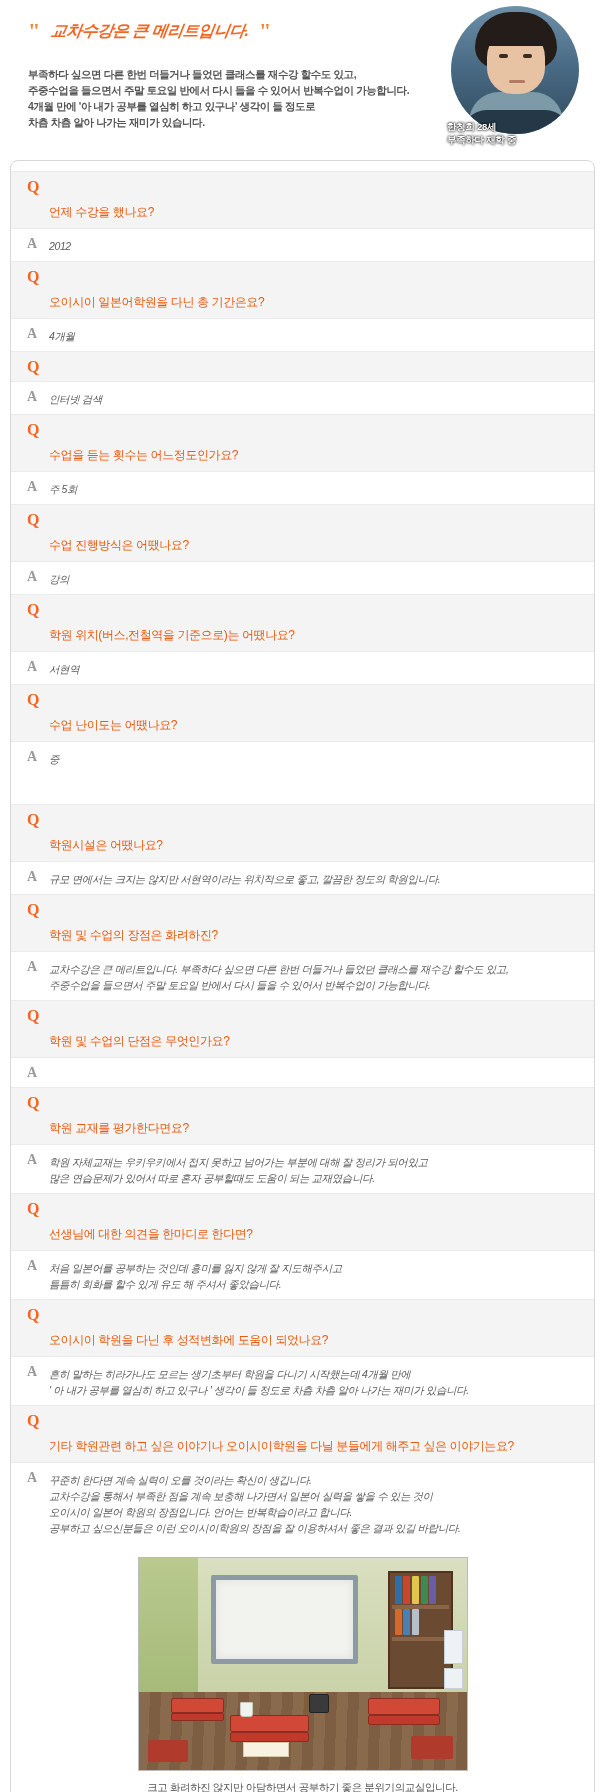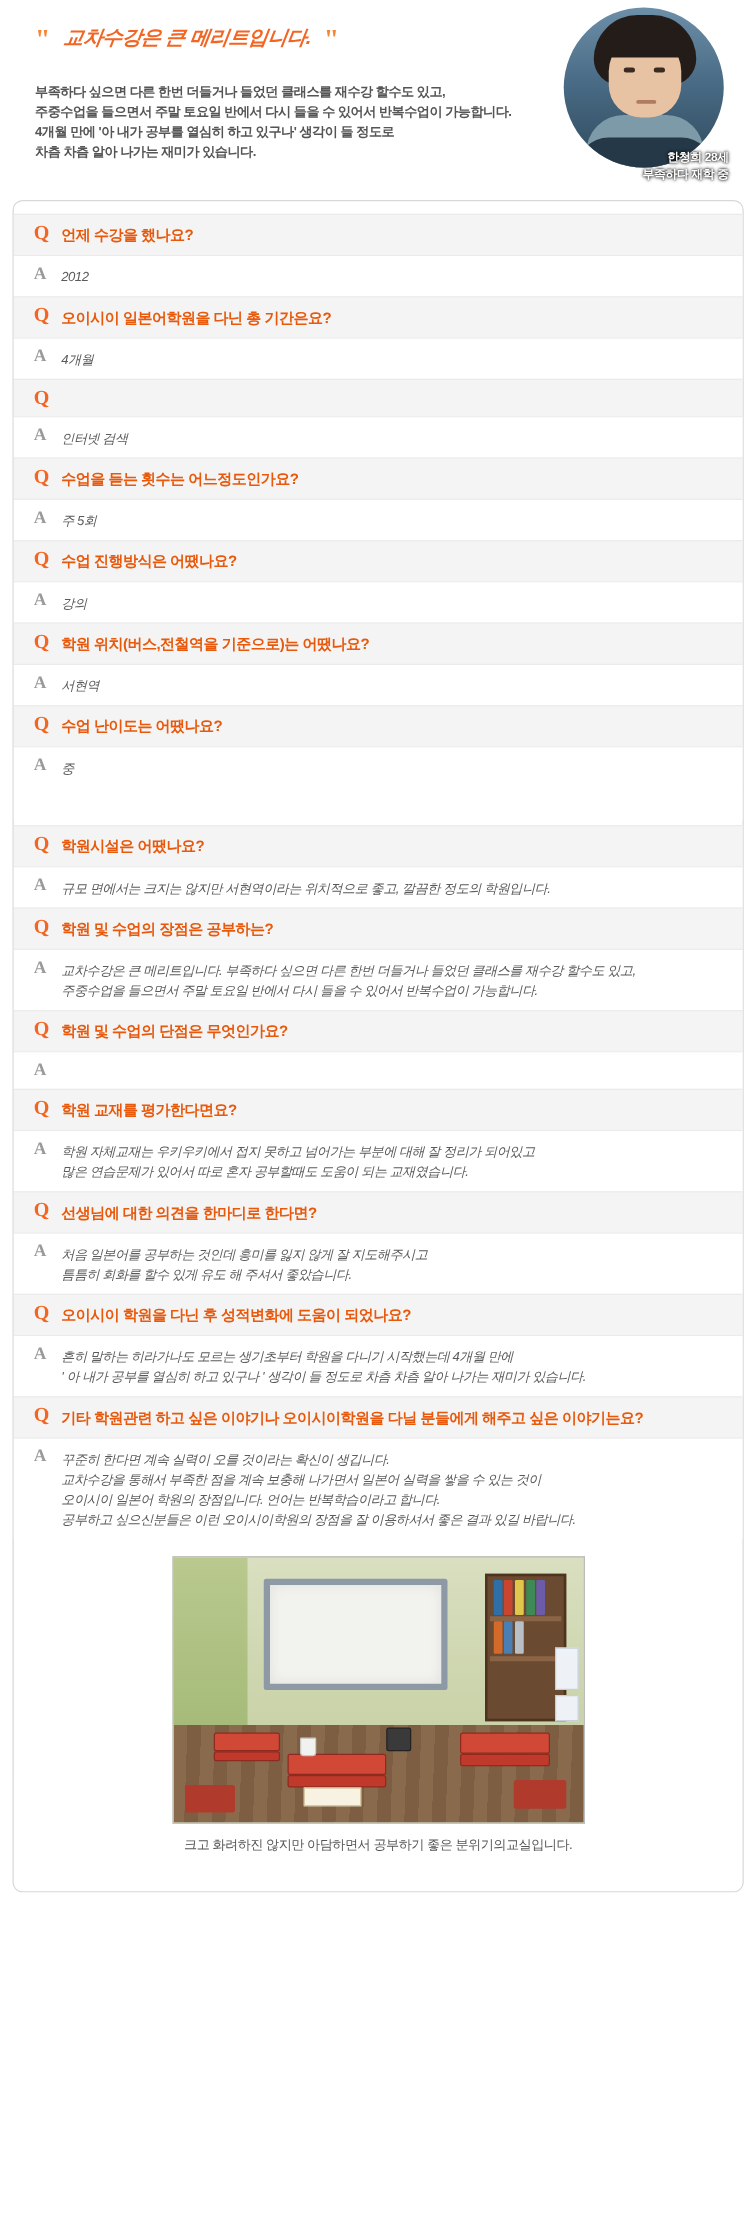--- a/index.html
+++ b/index.html
@@ -127,21 +127,21 @@
     left: 10px; top: 104px;
     width: 110px; height: 30px;
     background: #243847;
     border-radius: 26px 26px 0 0;
   }
   .name-badge {
     position: absolute;
     left: -4px;
     bottom: 2px;
     width: 136px;
-    text-align: right;
+    text-align: left;
     font-size: 9.5px;
     line-height: 13px;
     color: #ffffff;
     background: rgba(255,255,255,0);
     letter-spacing: -0.3px;
     text-shadow: 0 0 3px rgba(0,0,0,.9), 0 0 2px rgba(0,0,0,.9);
     font-weight: bold;
   }
 
   
@@ -171,24 +171,25 @@
     font-family: "Liberation Serif", serif;
     font-weight: bold;
     line-height: 15px;
   }
   .row.q .marker { color: #f26522; font-size: 16px; }
   .row.a .marker { color: #9a9a9a; font-size: 14px; }
 
   .row.q .text {
     color: #e8590c;
     font-size: 12px;
-    font-weight: bold;
+    font-weight: normal;
     letter-spacing: -0.4px;
     line-height: 17px;
     padding-top: 1px;
+    margin-top: 24px;
   }
   .row.a .text {
     color: #5a5a5a;
     font-size: 10.5px;
     line-height: 16px;
     letter-spacing: -0.4px;
     padding-top: 2px;
     white-space: pre-line;
     font-style: italic;
   }
@@ -390,21 +391,21 @@
         <div class="marker">Q</div>
         <div class="text">학원시설은 어땠나요?</div>
       </div>
       <div class="row a">
         <div class="marker">A</div>
         <div class="text">규모 면에서는 크지는 않지만 서현역이라는 위치적으로 좋고, 깔끔한 정도의 학원입니다.</div>
       </div>
 
       <div class="row q">
         <div class="marker">Q</div>
-        <div class="text">학원 및 수업의 장점은 공부하는?</div>
+        <div class="text">학원 및 수업의 장점은 화려하진?</div>
       </div>
       <div class="row a">
         <div class="marker">A</div>
         <div class="text">교차수강은 큰 메리트입니다. 부족하다 싶으면 다른 한번 더들거나 들었던 클래스를 재수강 할수도 있고,
 주중수업을 들으면서 주말 토요일 반에서 다시 들을 수 있어서 반복수업이 가능합니다.</div>
       </div>
 
       <div class="row q">
         <div class="marker">Q</div>
         <div class="text">학원 및 수업의 단점은 무엇인가요?</div>

